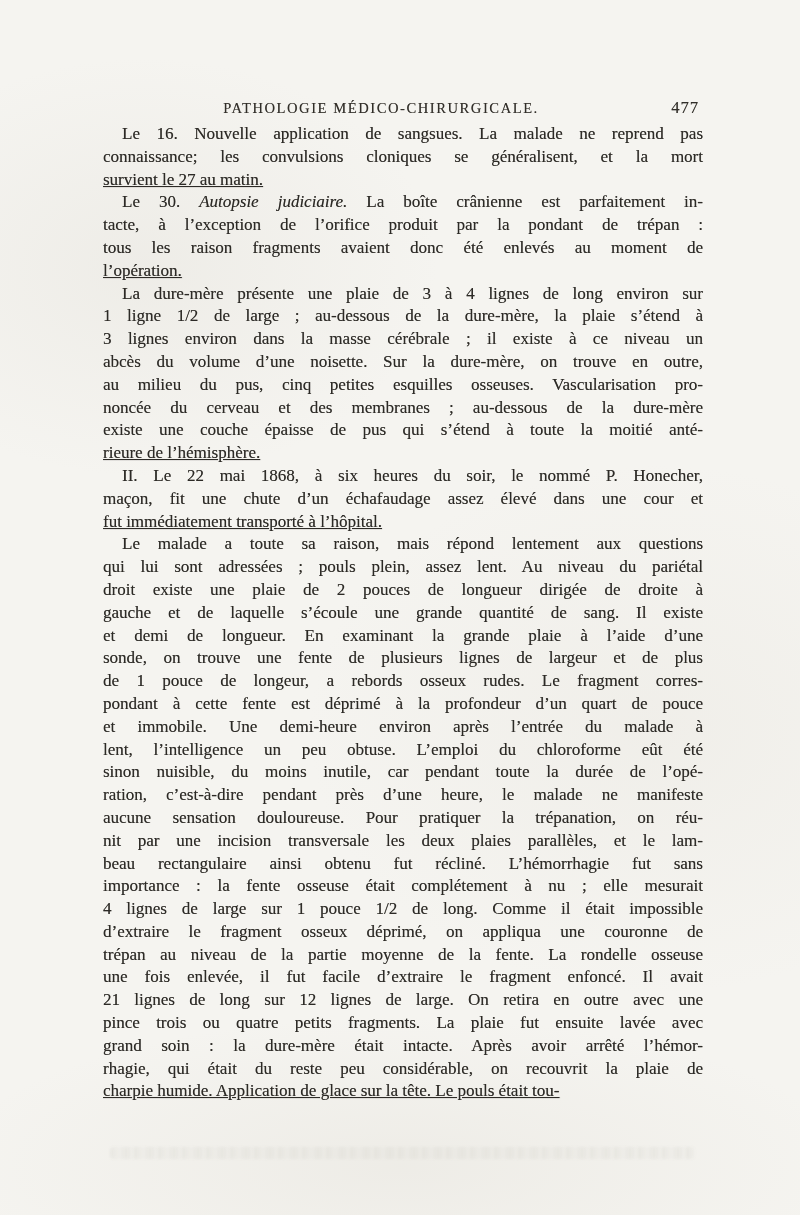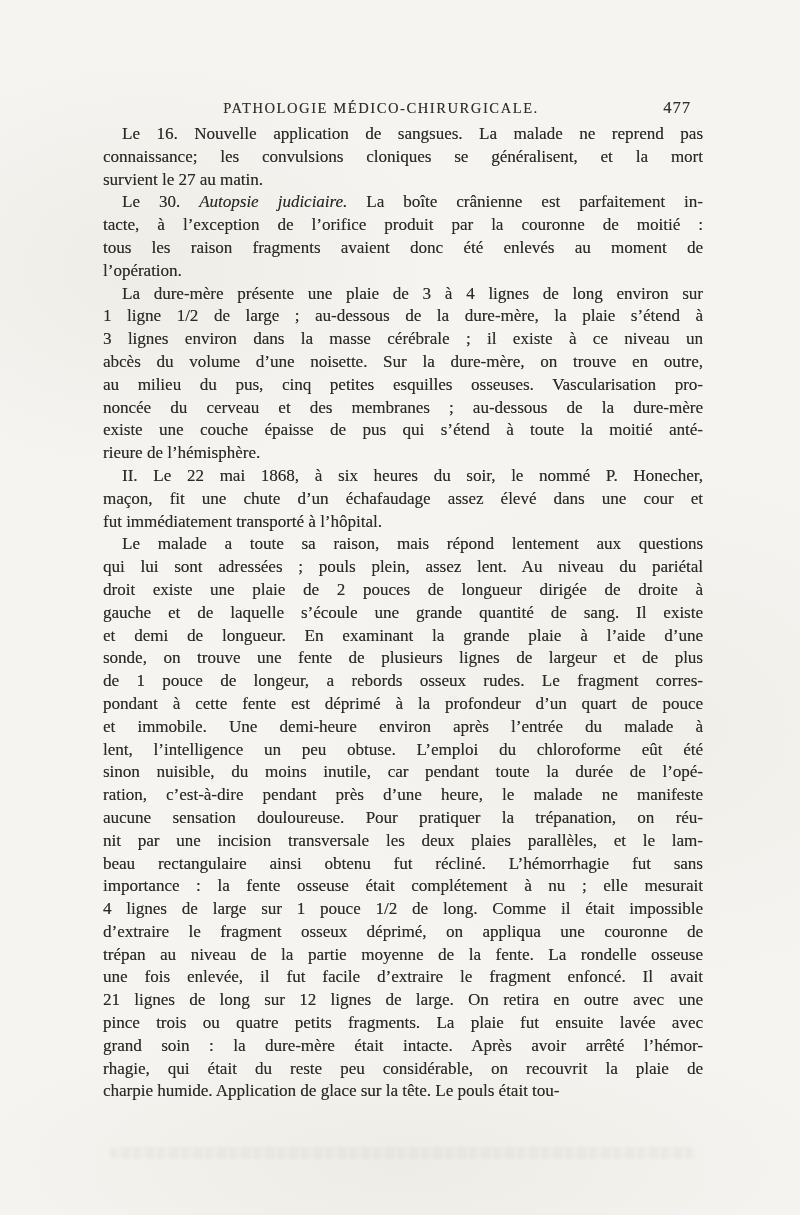--- a/index.html
+++ b/index.html
@@ -33,21 +33,21 @@
     width: 100%;
     text-align: center;
     transform: translateX(-22px);
     font-size: 14.5px;
     letter-spacing: 1.6px;
     color: #312e29;
     text-shadow: 0.2px 0.2px 0.5px rgba(60,56,50,0.5);
   }
   .page-number {
     position: absolute;
-    right: 12px;
+    right: 4px;
     top: -2px;
     font-size: 16.5px;
     letter-spacing: 1px;
     color: #312e29;
     text-shadow: 0.2px 0.2px 0.5px rgba(60,56,50,0.5);
   }
   .text-block {
     position: absolute;
     left: 103px;
     top: 123px;
@@ -58,21 +58,21 @@
     height: 22.8px;
     line-height: 22.8px;
     font-size: 17px;
     text-align: justify;
     text-align-last: justify;
     white-space: normal;
     color: #2c2a26;
     text-shadow: 0.2px 0.2px 0.45px rgba(62,58,52,0.55);
   }
   .line.first { text-indent: 19px; }
-  .line.last  { text-align-last: left; }
+  .line.last  { text-align-last: left; text-decoration: underline; }
   .italic { font-style: italic; }
   .bleed-ghost {
     position: absolute;
     left: 110px;
     top: 1147px;
     width: 585px;
     height: 12px;
     background: repeating-linear-gradient(90deg,
       rgba(130,130,118,0.14) 0px, rgba(130,130,118,0.03) 9px,
       rgba(130,130,118,0.12) 16px, rgba(130,130,118,0.02) 24px);
@@ -91,21 +91,21 @@
   </div>
 
   <div class="text-block">
       <div class="paragraph">
         <div class="line first">Le 16. Nouvelle application de sangsues. La malade ne reprend pas</div>
         <div class="line">connaissance; les convulsions cloniques se généralisent, et la mort</div>
         <div class="line last">survient le 27 au matin.</div>
       </div>
       <div class="paragraph">
         <div class="line first"><span>Le 30. </span><span class="italic">Autopsie judiciaire.</span><span> La boîte crânienne est parfaitement in-</span></div>
-        <div class="line">tacte, à l’exception de l’orifice produit par la couronne de moitié :</div>
+        <div class="line">tacte, à l’exception de l’orifice produit par la pondant de trépan :</div>
         <div class="line">tous les raison fragments avaient donc été enlevés au moment de</div>
         <div class="line last">l’opération.</div>
       </div>
       <div class="paragraph">
         <div class="line first">La dure-mère présente une plaie de 3 à 4 lignes de long environ sur</div>
         <div class="line">1 ligne 1/2 de large ; au-dessous de la dure-mère, la plaie s’étend à</div>
         <div class="line">3 lignes environ dans la masse cérébrale ; il existe à ce niveau un</div>
         <div class="line">abcès du volume d’une noisette. Sur la dure-mère, on trouve en outre,</div>
         <div class="line">au milieu du pus, cinq petites esquilles osseuses. Vascularisation pro-</div>
         <div class="line">noncée du cerveau et des membranes ; au-dessous de la dure-mère</div>

